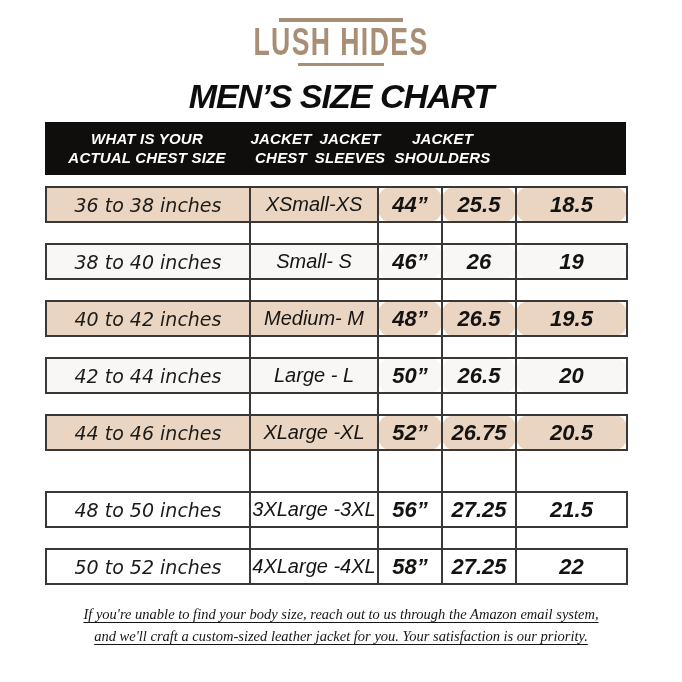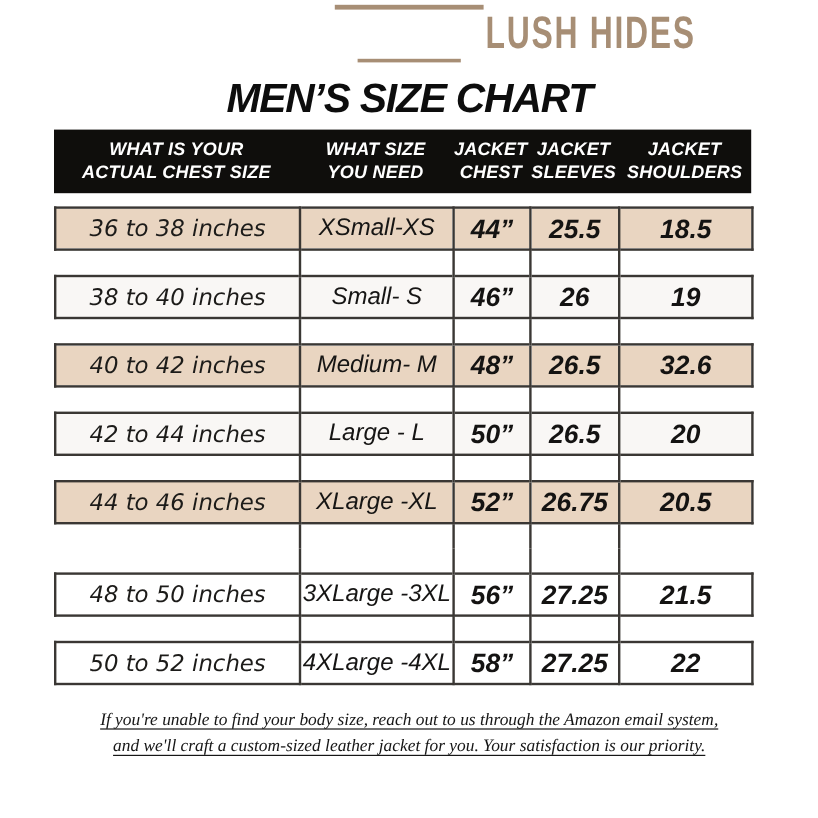--- a/index.html
+++ b/index.html
@@ -1,20 +1,20 @@
 <!DOCTYPE html>
 <html><head>
 <meta charset="utf-8">
 <style>
   html,body{margin:0;padding:0;background:#ffffff;}
   body{width:682px;height:682px;overflow:hidden;font-family:"Liberation Sans",sans-serif;color:#1b1a18;}
   .page{position:relative;width:682px;height:682px;background:#fff;}
 
   
-  .logo{text-align:right;padding-top:4px;}
+  .logo{text-align:center;padding-top:18px;}
   .logo-bar-top{width:124px;height:4px;background:#a78e75;margin:0 auto 1px;}
   .logo-text{display:block;font-size:38px;line-height:38px;font-weight:bold;letter-spacing:2px;
              color:#a78e75;transform:scaleX(0.70);transform-origin:center;
              font-family:"Liberation Sans",sans-serif;}
   .logo-bar-bottom{width:86px;height:3px;background:#a78e75;margin:2px auto 0;}
 
   
   .title{margin:4px 0 0 0;text-align:center;font-size:34px;line-height:52px;
          font-weight:bold;font-style:italic;letter-spacing:-1px;color:#0d0d0d;}
 
@@ -29,21 +29,21 @@
   table.size-table{border-collapse:collapse;table-layout:fixed;width:581px;margin-top:11px;}
   tr.data td{border:2px solid #3a3734;height:33px;text-align:center;vertical-align:middle;
              padding:0;overflow:hidden;white-space:nowrap;}
   tr.data:nth-child(4n+1) td{background:#e9d5c1;}
   tr.data:nth-child(4n+3) td{background:#f9f7f5;font-style:italic;}
   tr.spacer td{height:20px;border:none;background:#ffffff;padding:0;}
   tr.spacer td + td{border-left:2px solid #3a3734;}
   td.c1{font-family:"DejaVu Sans",sans-serif;font-style:italic;font-size:19px;color:#1c1b19;}
   td.c2{font-family:"Liberation Sans",sans-serif;font-style:italic;font-size:20px;color:#161514;}
   td.c3,td.c4,td.c5{font-family:"Liberation Sans",sans-serif;font-weight:bold;font-style:italic;
-                    font-size:22px;color:#141312;}
+                    font-size:22px;color:#141312;border-radius:13px;}
 
   
   .footer{margin-top:18px;text-align:center;font-family:"DejaVu Sans",sans-serif;
           font-style:italic;font-size:14.5px;line-height:22px;color:#161616;}
   .footer-line{text-decoration:underline;text-underline-offset:3px;font-family:Liberation Serif, serif;}
 </style>
 </head>
 <body>
 
 <div class="page">
@@ -55,24 +55,20 @@
   </div>
 
   <h1 class="title">MEN’S SIZE CHART</h1>
 
   <div class="chart">
 
     <div class="header-bar">
       <div class="hcell hc1">
         <div>WHAT IS YOUR</div>
         <div>ACTUAL CHEST SIZE</div>
-      </div>
-      <div class="hcell hc2">
-        <div>WHAT SIZE</div>
-        <div>YOU NEED</div>
       </div>
       <div class="hcell hc3">
         <div>JACKET</div>
         <div>CHEST</div>
       </div>
       <div class="hcell hc4">
         <div>JACKET</div>
         <div>SLEEVES</div>
       </div>
       <div class="hcell hc5">
@@ -116,21 +112,21 @@
             <td></td>
             <td></td>
             <td></td>
             <td></td>
         </tr>
         <tr class="data">
           <td class="c1">40 to 42 inches</td>
           <td class="c2">Medium- M</td>
           <td class="c3">48”</td>
           <td class="c4">26.5</td>
-          <td class="c5">32.6</td>
+          <td class="c5">19.5</td>
         </tr>
         <tr class="spacer">
           <td></td>
             <td></td>
             <td></td>
             <td></td>
             <td></td>
         </tr>
         <tr class="data">
           <td class="c1">42 to 44 inches</td>

